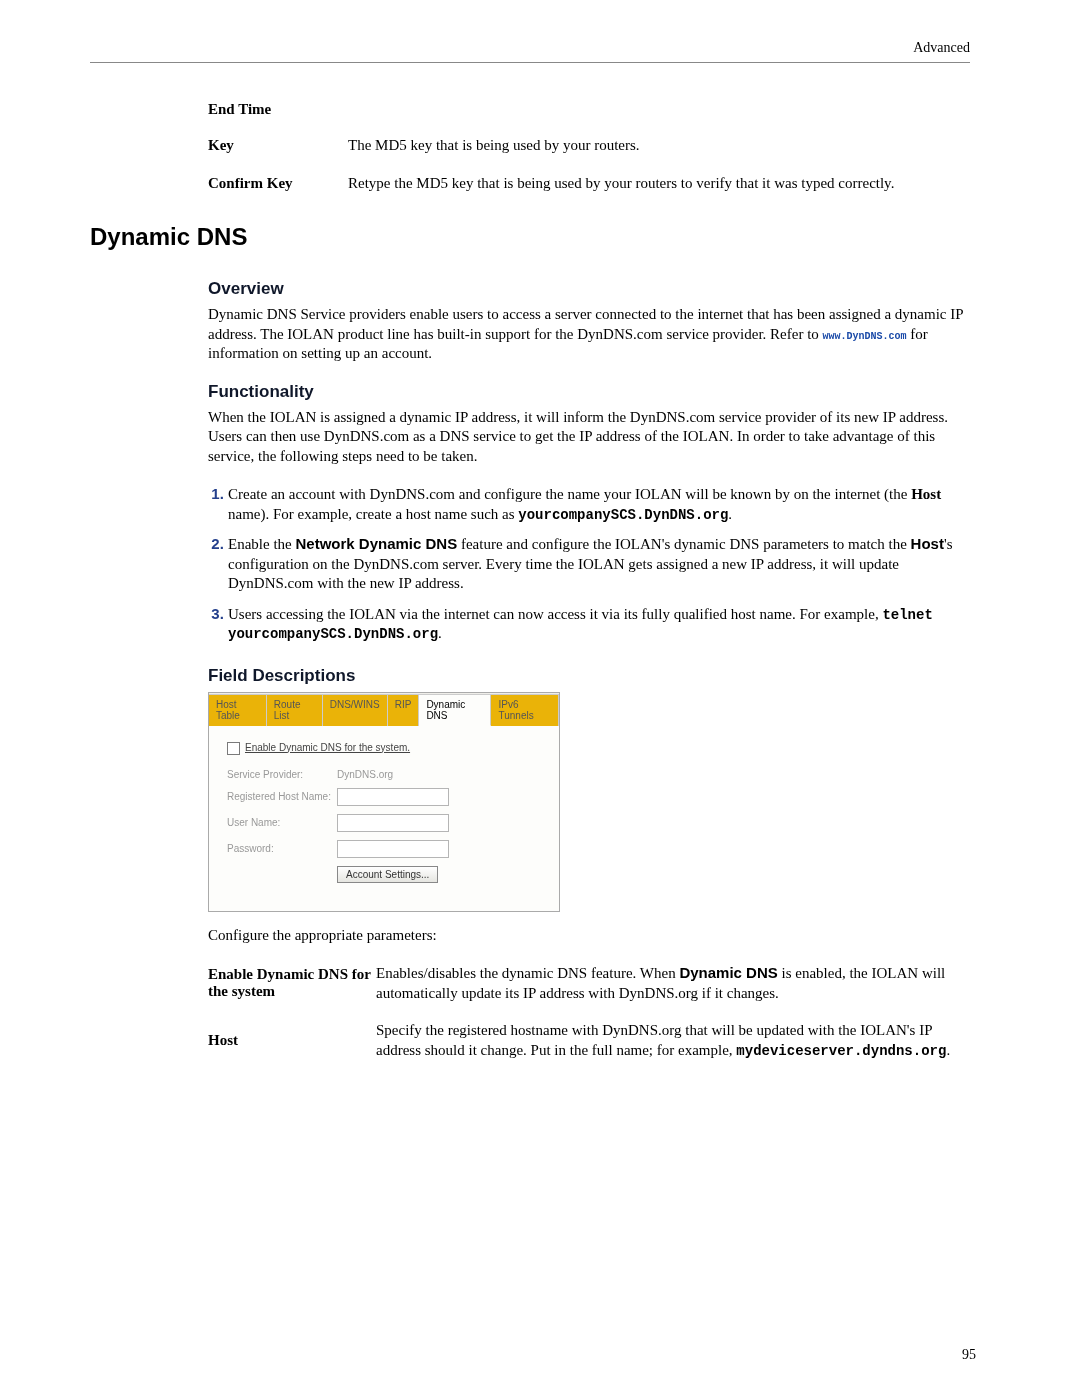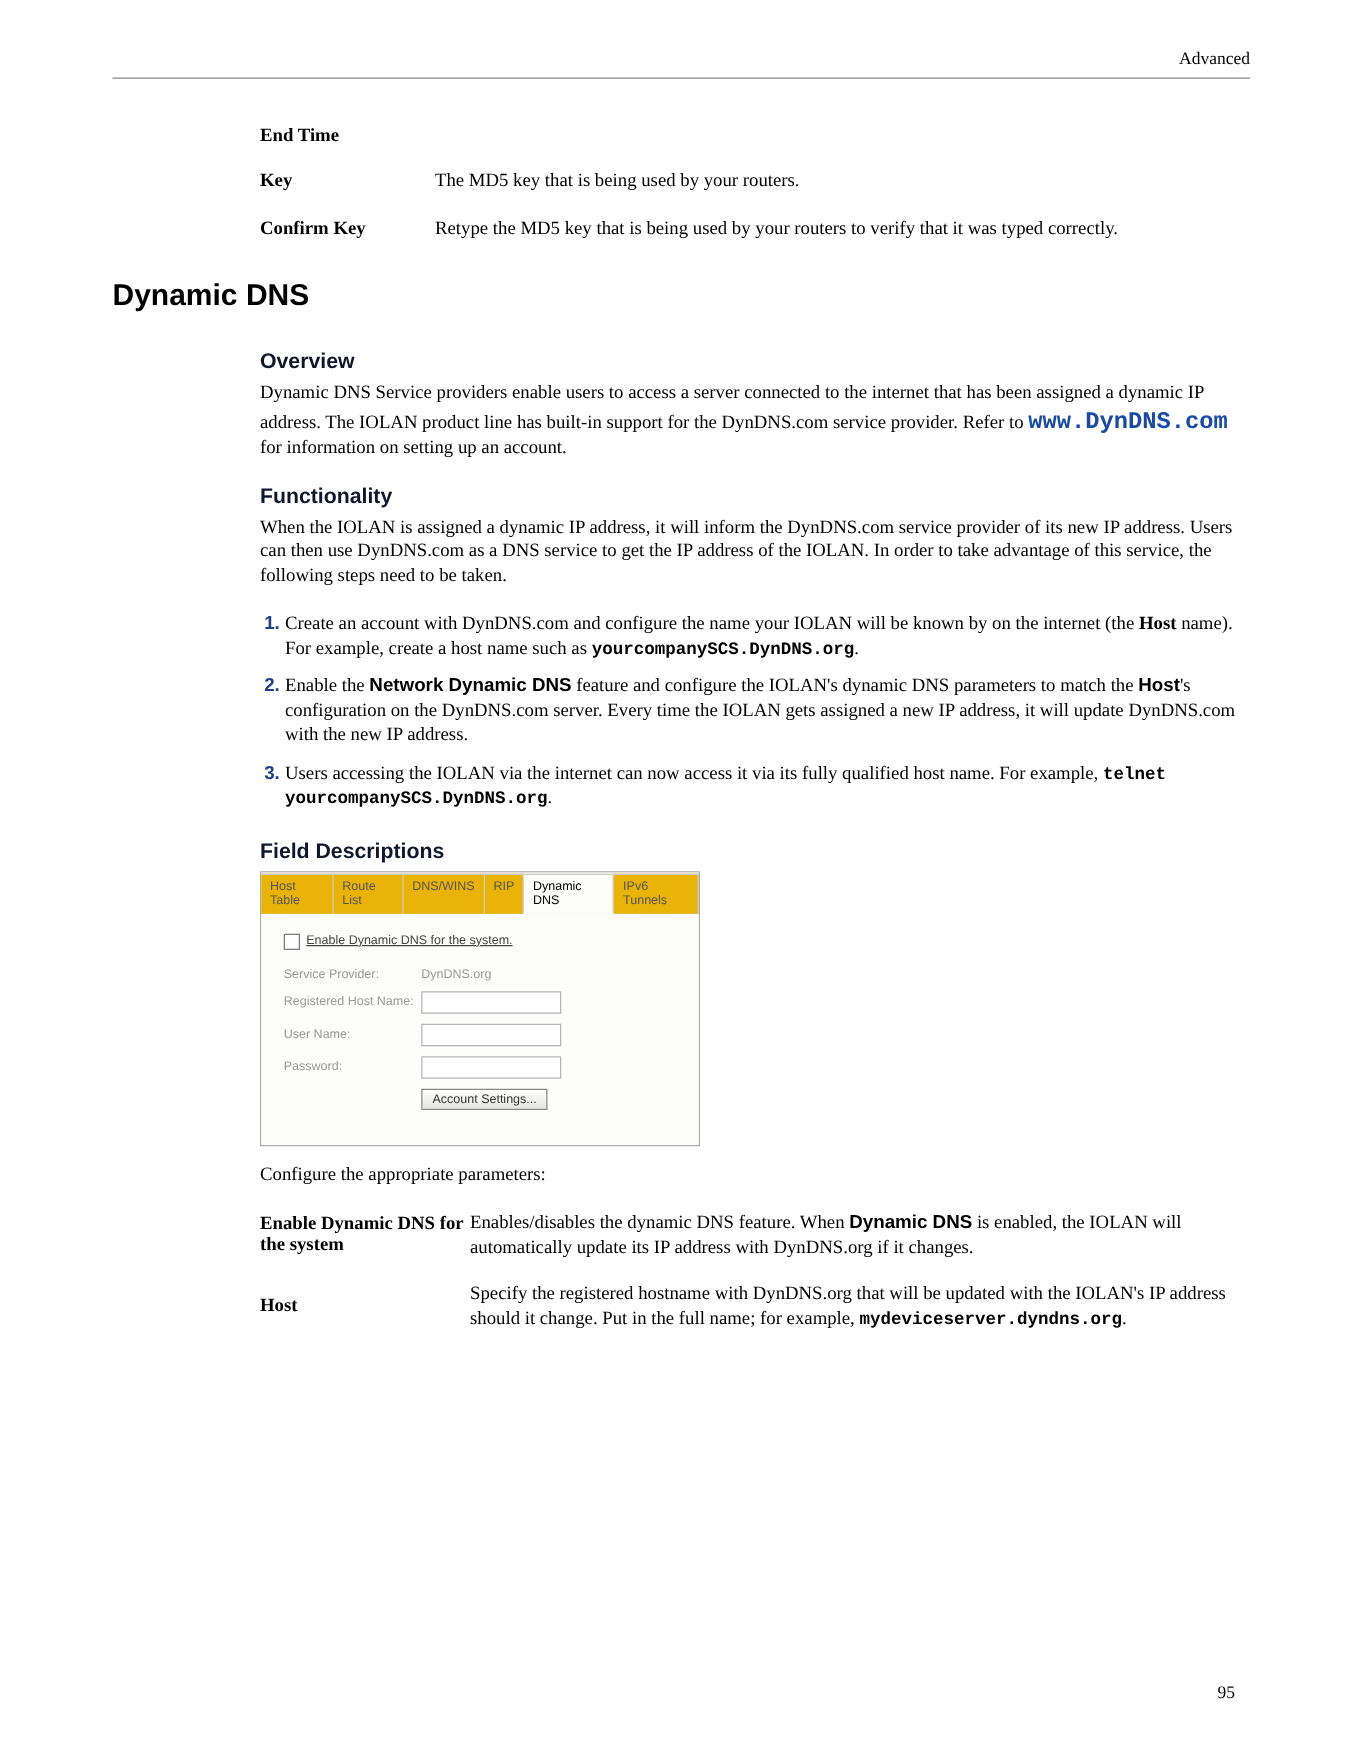--- a/index.html
+++ b/index.html
@@ -7,21 +7,21 @@
     font-size: 15px;
     color: #000;
     margin: 0;
     padding: 0;
     background: #fff;
   }
   .page {
     width: 1080px;
     min-height: 1397px;
     box-sizing: border-box;
-    padding: 40px 80px 30px 90px;
+    padding: 40px 110px 30px 90px;
     position: relative;
   }
   .header-right {
     text-align: right;
     font-size: 14px;
     padding-bottom: 6px;
   }
   .rule {
     border: 0;
     border-top: 1px solid #888;
@@ -63,21 +63,21 @@
   }
   .para {
     line-height: 1.3;
     margin-bottom: 18px;
   }
   a.link {
     font-family: "Courier New", monospace;
     font-weight: bold;
     color: #1a4aa8;
     text-decoration: none;
-    font-size: 19px;
+    font-size: 10px;
   }
   .mono-bold {
     font-family: "Courier New", monospace;
     font-weight: bold;
     font-size: 14px;
   }
   .sans-bold {
     font-family: Arial, sans-serif;
     font-weight: bold;
   }
@@ -141,21 +141,21 @@
   }
   .btn {
     display:inline-block;
     padding:2px 8px;
     border:1px solid #888;
     background:linear-gradient(#fff,#e5e5e0);
     color:#333;
   }
   .page-num {
     position:absolute;
-    bottom:34px; right:92px;
+    bottom:34px; right:104px;
     font-size:14px;
   }
 </style>
 </head>
 <body>
 
 <div class="page">
   <div class="header-right">Advanced</div>
   <hr class="rule">
 

